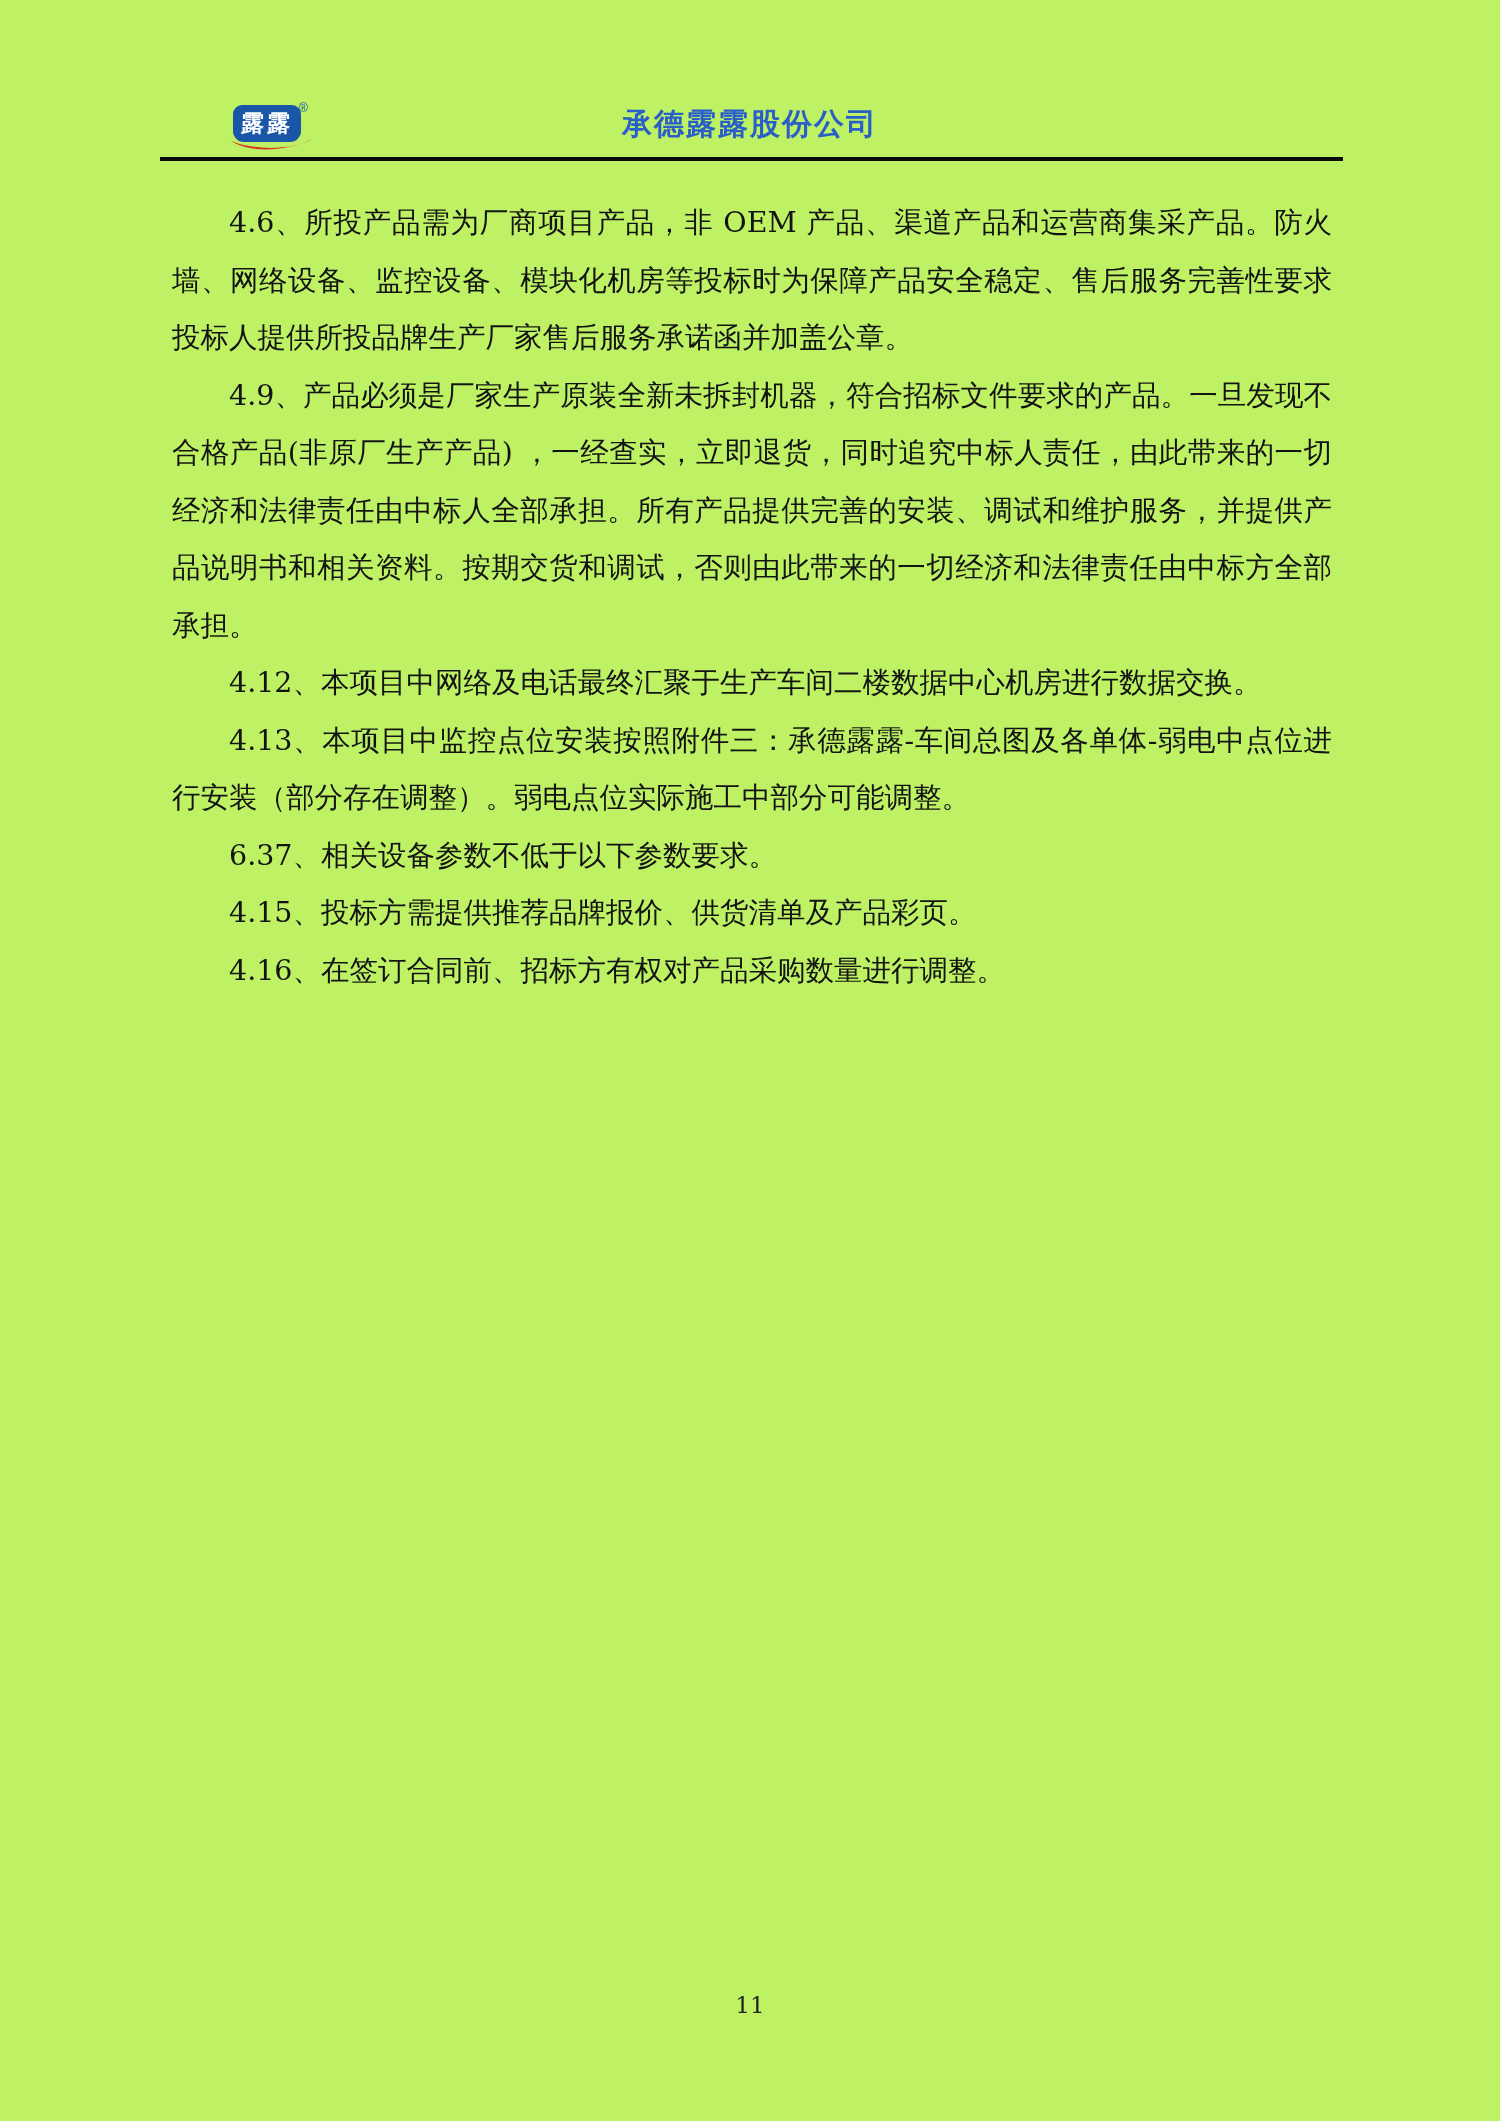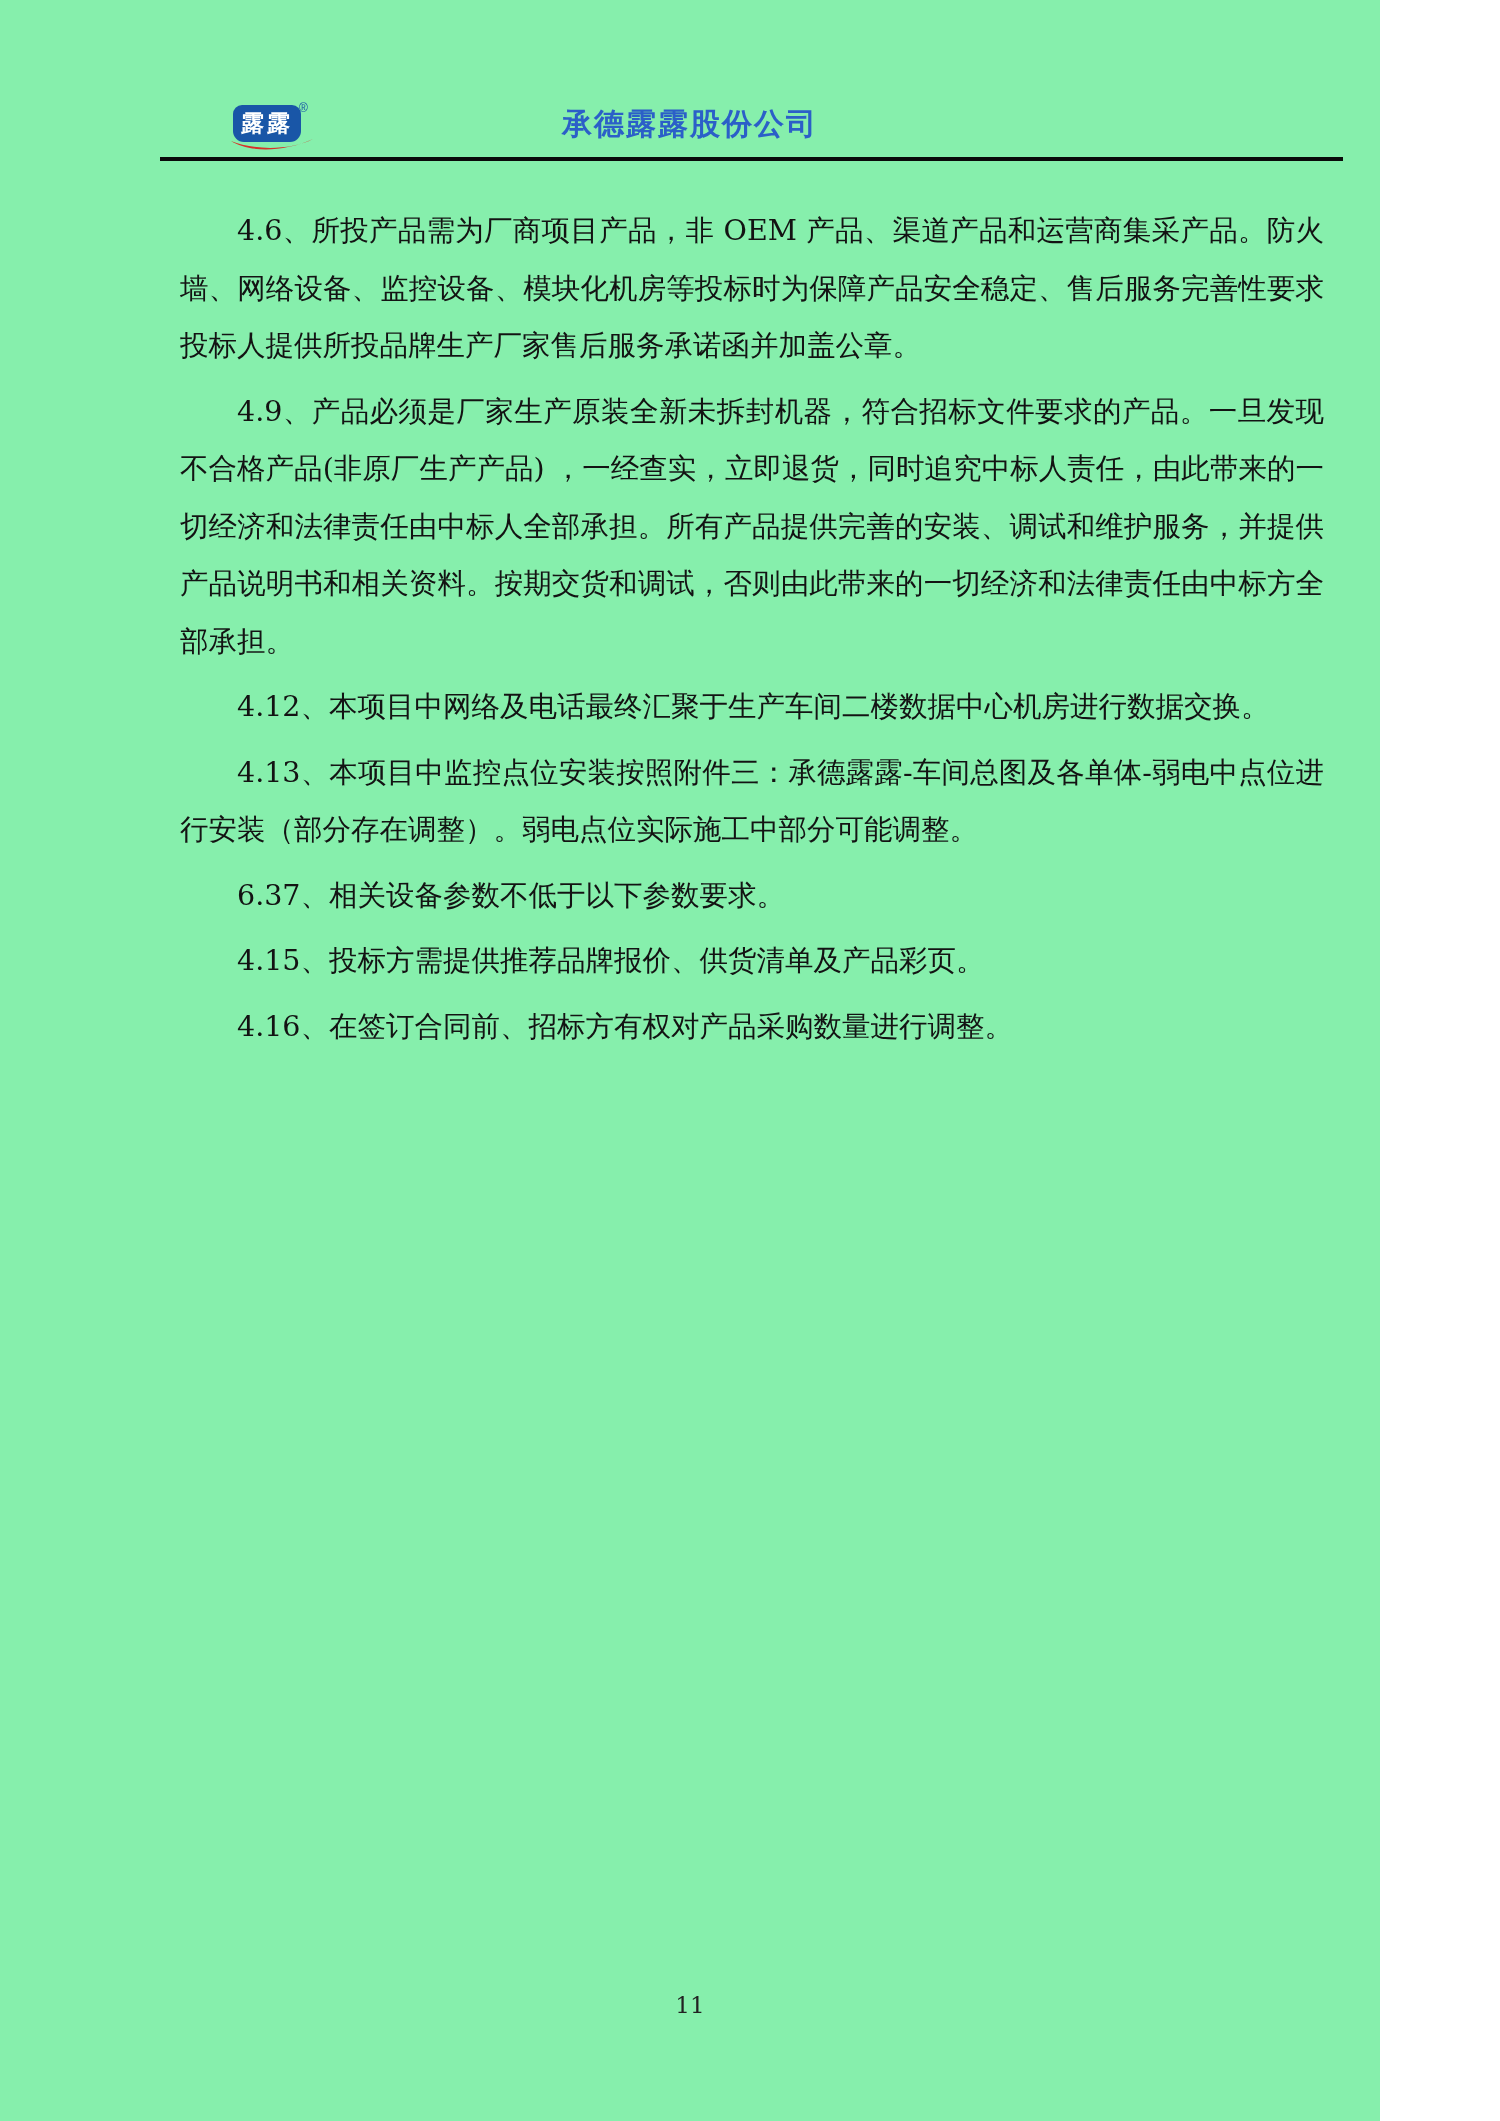--- a/index.html
+++ b/index.html
@@ -1,20 +1,20 @@
 <!DOCTYPE html>
 <html><head>
 <meta charset="utf-8">
 <style>
   html, body { margin: 0; padding: 0; background: #ffffff; }
   .page {
     position: relative;
-    width: 1380px;
+    width: 1500px;
     height: 2121px;
-    background: #86efac;
+    background: #bef264;
     overflow: hidden;
     font-family: "DejaVu Serif", serif;
     color: #111111;
   }
 
   
   .header { position: absolute; top: 0; left: 0; right: 0; height: 162px; }
   .logo {
     position: absolute;
     left: 233px;
@@ -73,21 +73,21 @@
     top: 194px;
     left: 172px;
     width: 1160px;
     font-size: 28.5px;
     line-height: 57.5px;
     text-align: justify;
     text-justify: inter-character;
     color: #131313;
   }
   .doc-body p {
-    margin: 8px;
+    margin: 0;
     padding: 0;
     text-indent: 57px;
   }
 
   
   .page-number {
     position: absolute;
     top: 1992px;
     left: 0; right: 0;
     text-align: center;

